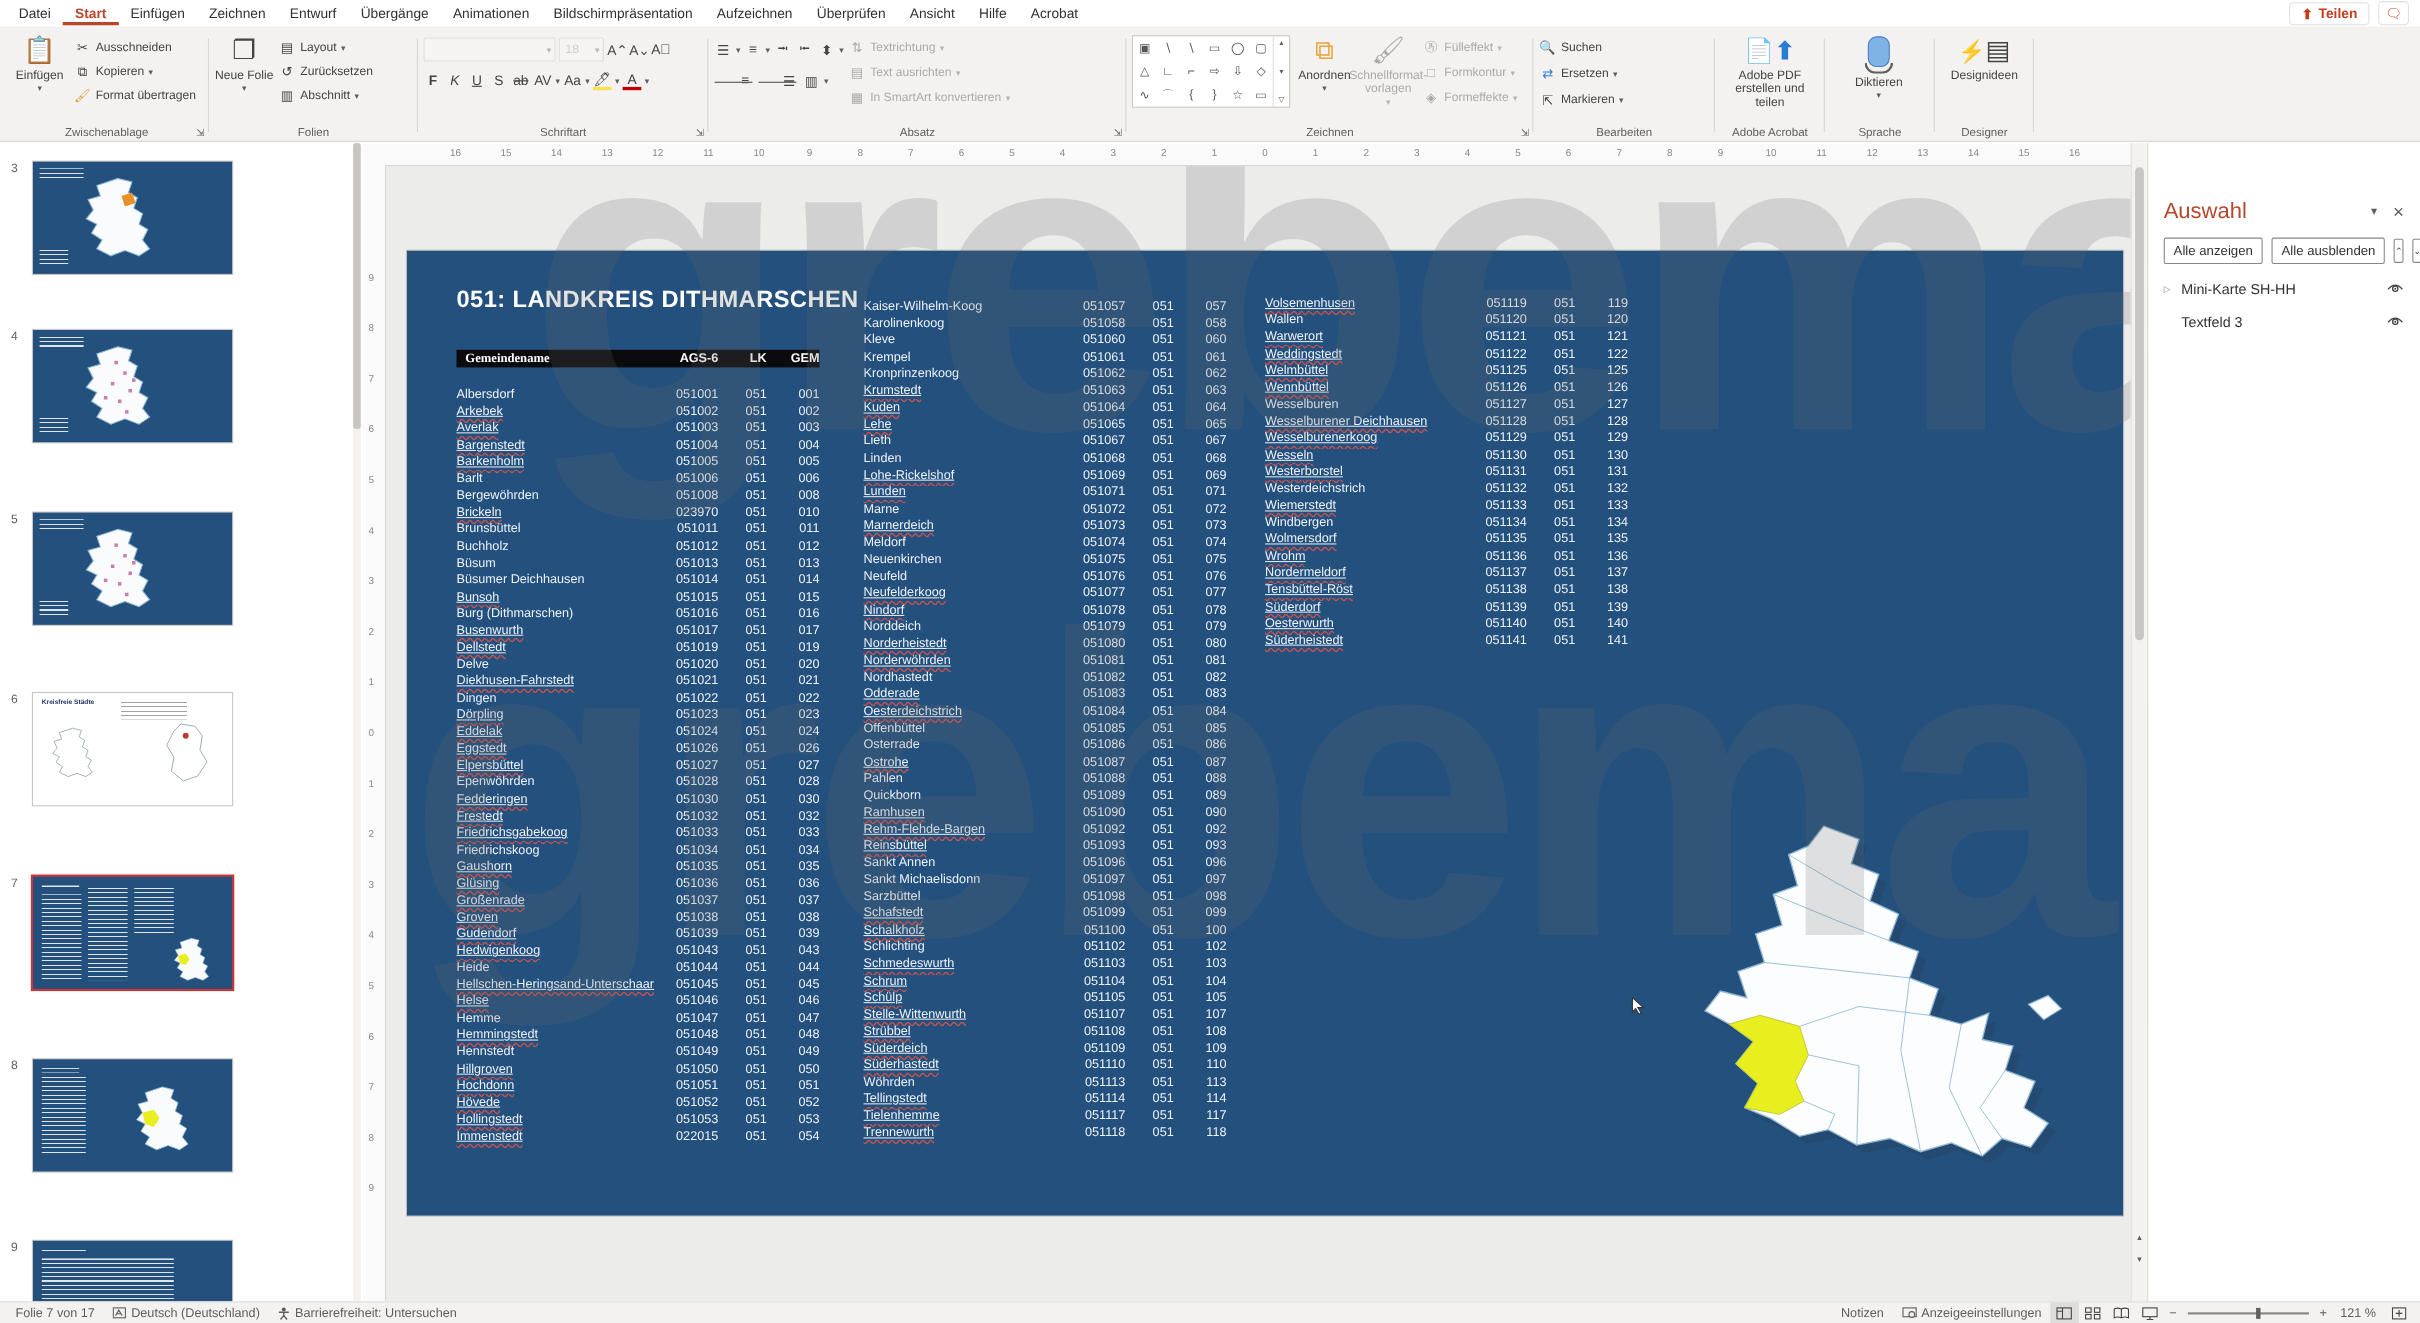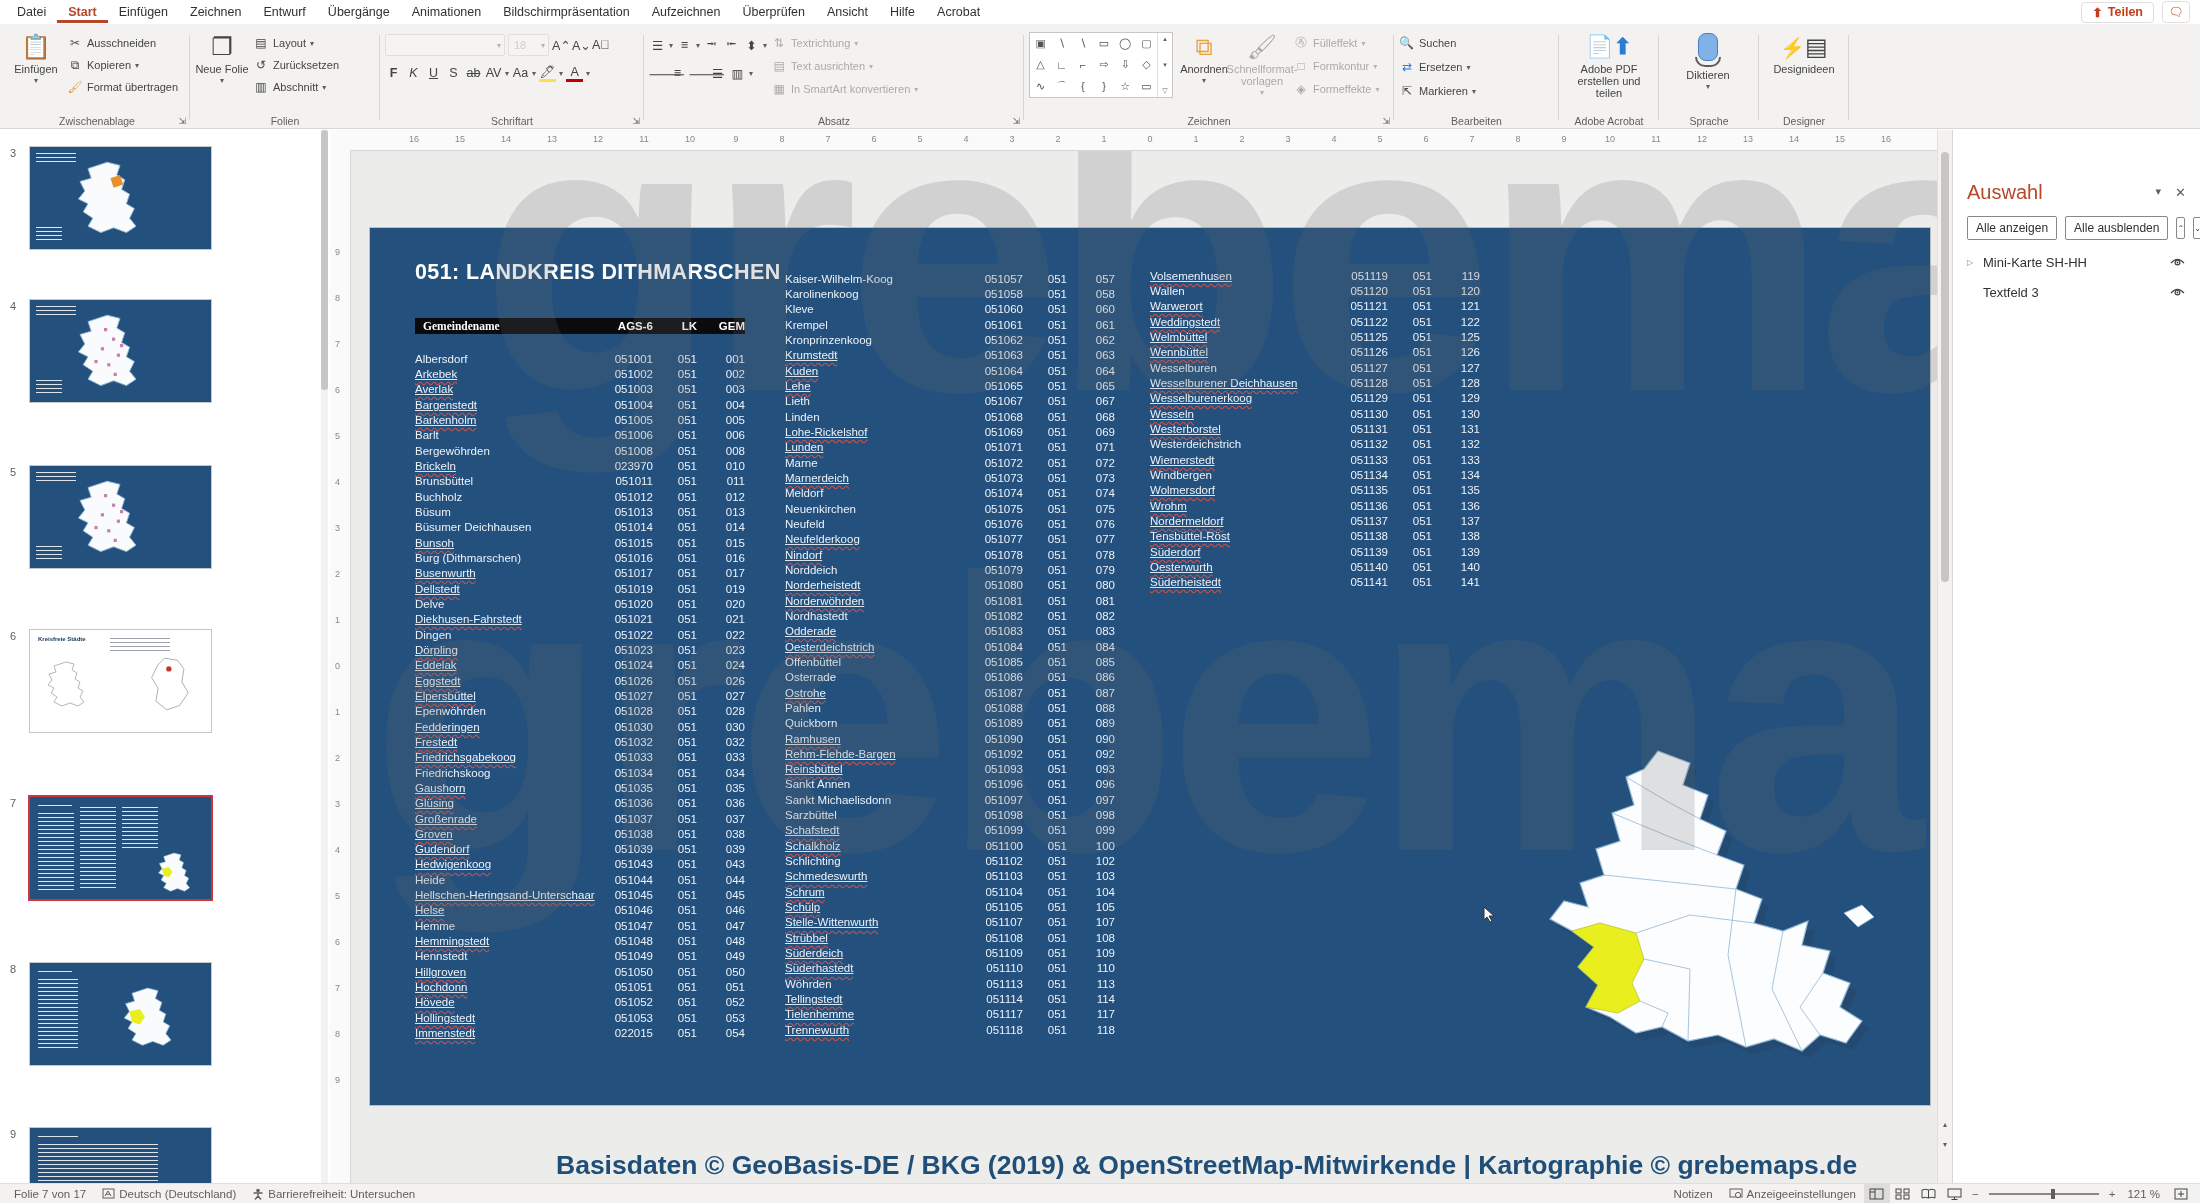--- a/index.html
+++ b/index.html
@@ -1366,14 +1366,13 @@
       <span class="sb-item">121 %</span>
       <span class="viewbtn">
           <svg width="14" height="12">
             <rect x="1" y="1" width="12" height="10" fill="none" stroke="#444"></rect>
             <path d="M4,6 L10,6 M7,3 L7,9" stroke="#444"></path>
           </svg>
         </span>
     </span>
   </div>
 
-  <div class="caption">Basisdaten © GeoBasis-DE / BKG (2019) &amp; OpenStreetMap-Mitwirkende | Kartographie © grebemaps.de</div>
 </div>
 
 </body></html>

